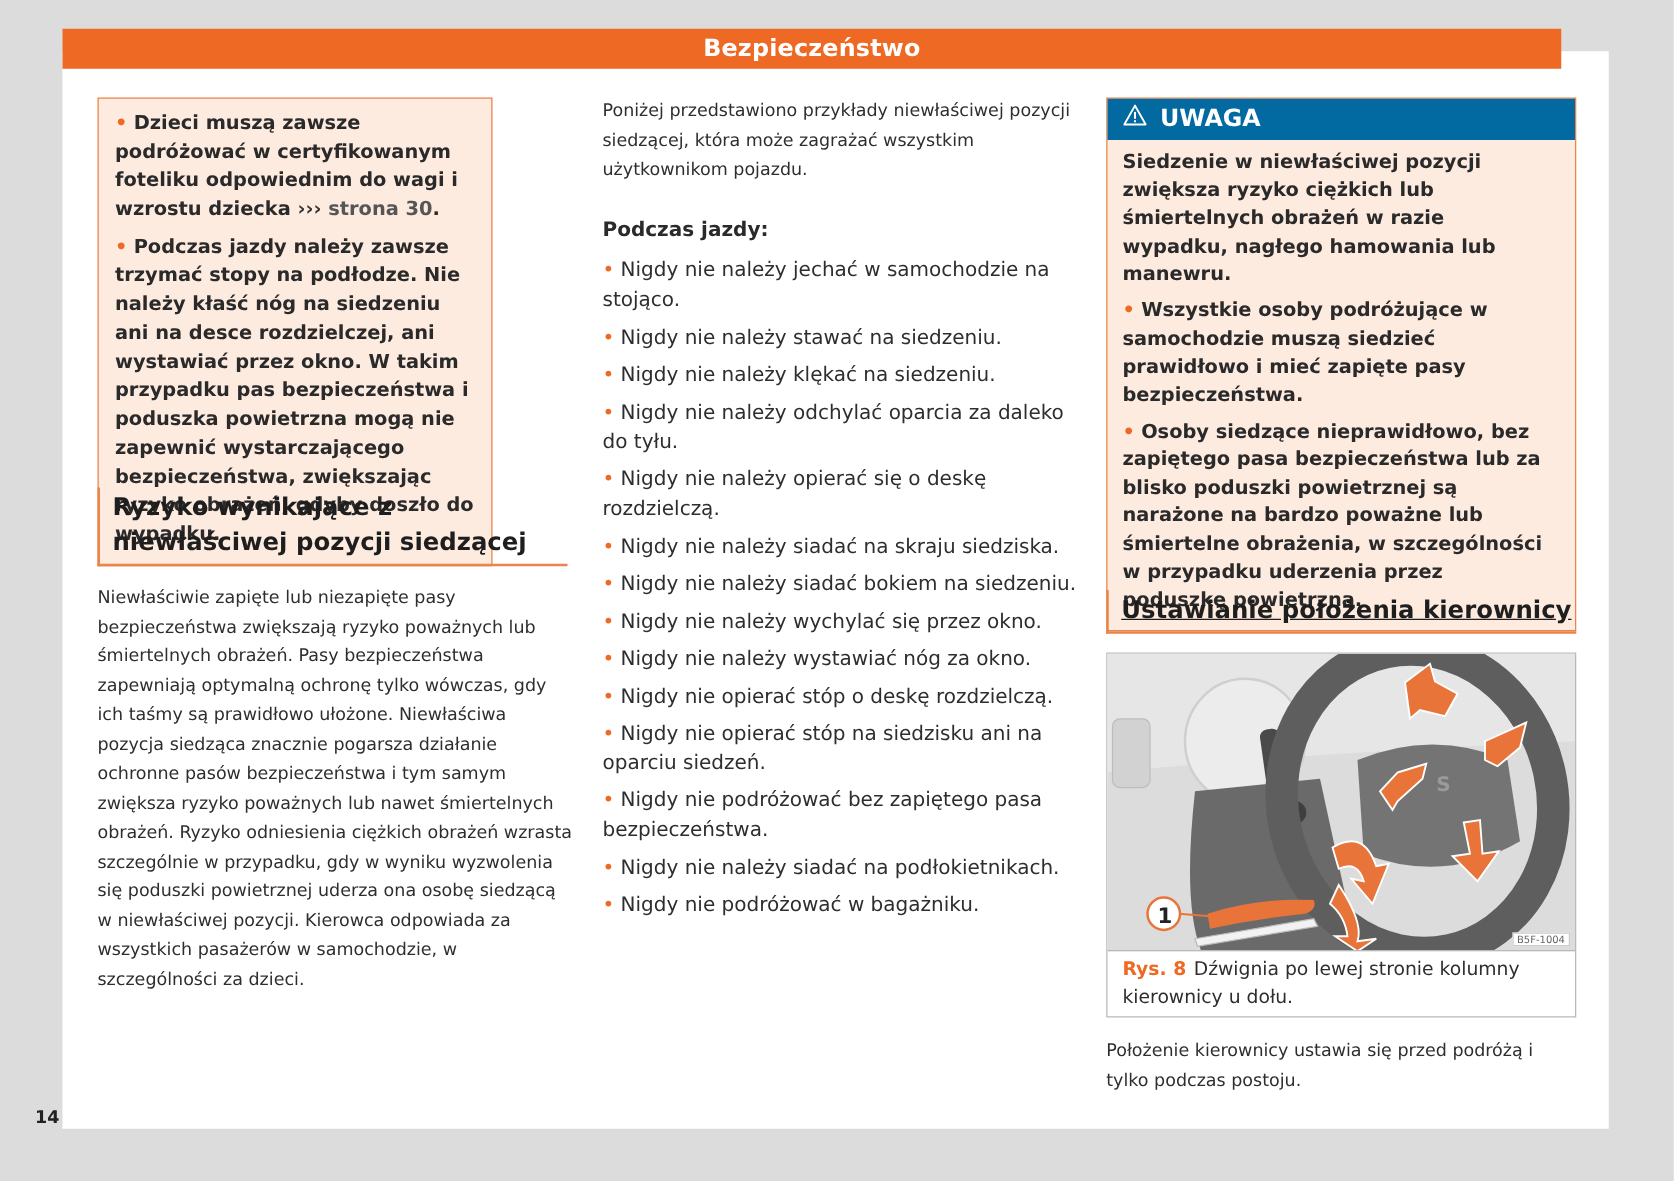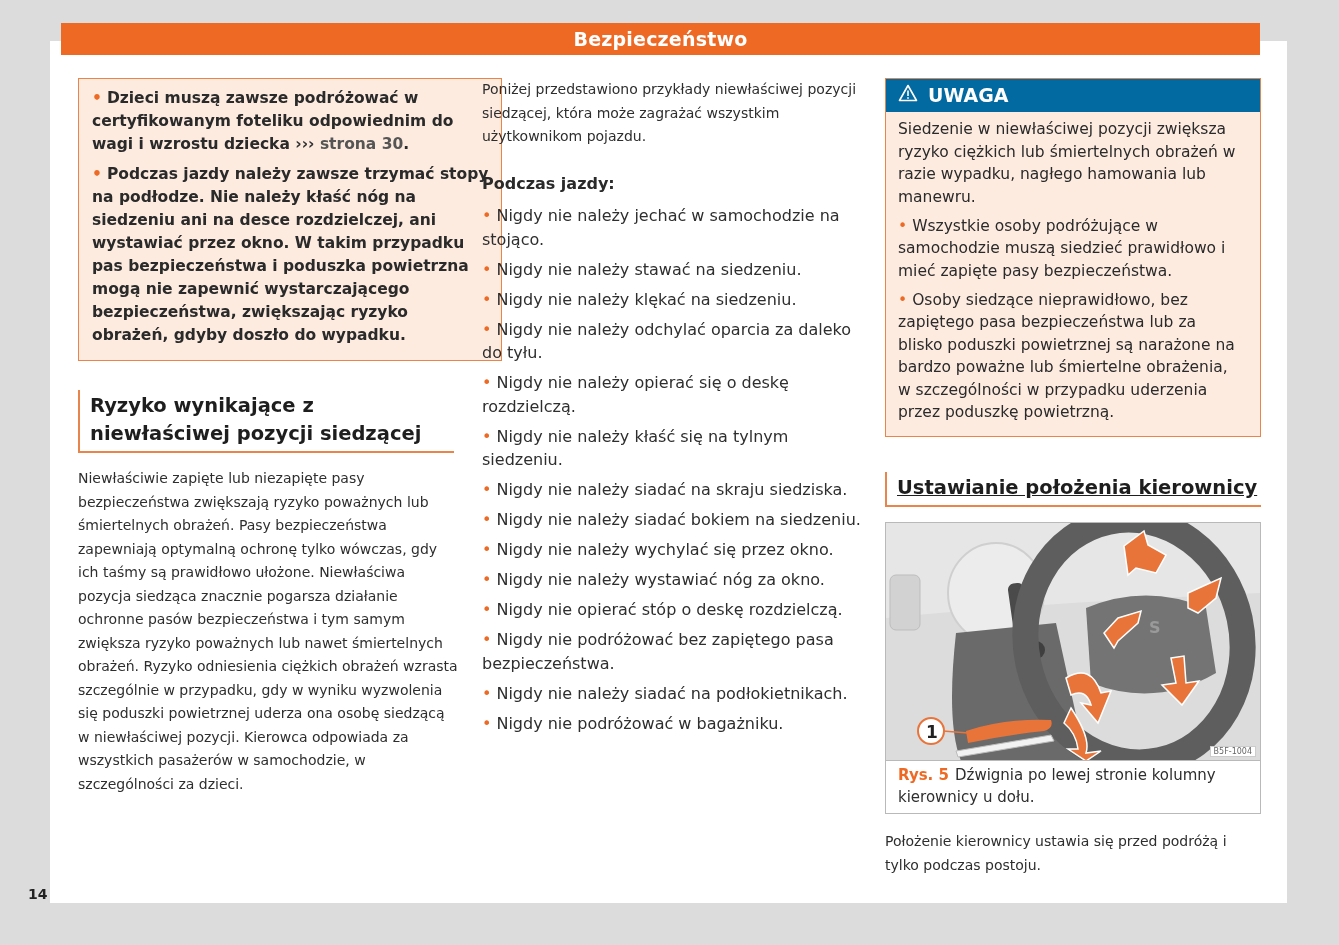--- a/index.html
+++ b/index.html
@@ -1,42 +1,42 @@
 <!DOCTYPE html>
 <html><head>
 <meta charset="utf-8">
 <style>
   * { box-sizing: border-box; margin: 0; padding: 0; }
   html, body { width: 1339px; height: 945px; overflow: hidden; }
   body { background: #dcdcdc; font-family: "DejaVu Sans", sans-serif; color: #2a2a2a; position: relative; }
   .page { position: absolute; left: 50px; top: 41px; width: 1237px; height: 862px; background: #ffffff; }
-  .header-bar { position: absolute; left: 61px; top: 23px; width: 1199px; height: 32px; background: #ee6a24; color: #fff; text-align: center; font-size: 19px; font-weight: bold; line-height: 32px; letter-spacing: 0.2px; }
+  .header-bar { position: absolute; left: 50px; top: 23px; width: 1199px; height: 32px; background: #ee6a24; color: #fff; text-align: center; font-size: 19px; font-weight: bold; line-height: 32px; letter-spacing: 0.2px; }
   .page-number { position: absolute; left: 28px; top: 886px; font-size: 14px; font-weight: bold; color: #222; }
 
-  .note-box { position: absolute; left: 78px; top: 78px; width: 424px; background: #fdebe0; border: 1.5px solid #e9854a; padding: 8px 12px 6px 13px; font-weight: bold; font-size: 15.5px; line-height: 23px; color: #2a2a2a; }
+  .note-box { position: absolute; left: 78px; top: 78px; width: 316px; background: #fdebe0; border: 1.5px solid #e9854a; padding: 8px 12px 6px 13px; font-weight: bold; font-size: 15.5px; line-height: 23px; color: #2a2a2a; }
   .note-box p { margin-bottom: 7px; }
   .bullet { color: #ee6a24; margin-right: 5px; }
   .link { color: #555; font-weight: bold; }
   .link-arrows { font-weight: bold; color: #333; }
 
   .section-heading { position: absolute; border-left: 2px solid #e9854a; border-bottom: 2px solid #e9854a; padding: 2px 0 3px 10px; font-weight: bold; font-size: 19.5px; line-height: 28px; color: #1e1e1e; }
   .h1 { left: 78px; top: 390px; width: 376px; }
   .h2 { left: 885px; top: 472px; width: 376px; text-decoration: underline; }
 
   .body-text { position: absolute; font-size: 14px; line-height: 23.5px; color: #2e2e2e; }
   .bt1 { left: 78px; top: 467px; width: 380px; }
   .bt2 { left: 482px; top: 78px; width: 378px; }
   .subhead { position: absolute; left: 482px; top: 174px; font-weight: bold; font-size: 16px; color: #2a2a2a; }
 
   .list { position: absolute; left: 482px; top: 204px; width: 380px; list-style: none; font-size: 16px; line-height: 23.5px; color: #2e2e2e; }
   .list li { margin-bottom: 6.5px; }
 
   .warning-box { position: absolute; left: 885px; top: 78px; width: 376px; background: #fdebe0; border: 1.5px solid #e9854a; }
   .warning-header { background: #0369a1; color: #fff; height: 33px; padding-left: 12px; font-weight: bold; font-size: 19px; line-height: 33px; display: flex; align-items: center; gap: 10px; }
-  .warning-body { padding: 6px 19px 6px 12px; font-weight: normal; font-size: 15.5px; line-height: 22.5px; color: #2a2a2a; border-radius: 26px; }
+  .warning-body { padding: 6px 19px 6px 12px; font-weight: bold; font-size: 15.5px; line-height: 22.5px; color: #2a2a2a; border-radius: 26px; }
   .warning-body p { margin-bottom: 6.5px; }
 
   .figure { position: absolute; left: 885px; top: 522px; width: 376px; border: 1.5px solid #b9b9b9; background: #fff; }
   .figure-image { position: relative; width: 100%; height: 238px; background: #e7e7e7; overflow: hidden; border-bottom: 1.5px solid #b9b9b9; }
   .figure-code { position: absolute; right: 4px; bottom: 3px; font-size: 8px; color: #666; background: #fff; padding: 0 3px; border: 1px solid #ccc; font-family: "DejaVu Sans", sans-serif; }
   .figure-caption { padding: 4px 12px 5px 12px; font-size: 15px; line-height: 21.5px; color: #2e2e2e; }
   .fig-label { color: #ee6a24; font-weight: bold; margin-right: 6px; }
 
   .bt3 { left: 885px; top: 830px; width: 378px; }
 </style>
@@ -59,26 +59,26 @@
 <div class="body-text bt1">Niewłaściwie zapięte lub niezapięte pasy bezpieczeństwa zwiększają ryzyko poważnych lub śmiertelnych obrażeń. Pasy bezpieczeństwa zapewniają optymalną ochronę tylko wówczas, gdy ich taśmy są prawidłowo ułożone. Niewłaściwa pozycja siedząca znacznie pogarsza działanie ochronne pasów bezpieczeństwa i tym samym zwiększa ryzyko poważnych lub nawet śmiertelnych obrażeń. Ryzyko odniesienia ciężkich obrażeń wzrasta szczególnie w przypadku, gdy w wyniku wyzwolenia się poduszki powietrznej uderza ona osobę siedzącą w niewłaściwej pozycji. Kierowca odpowiada za wszystkich pasażerów w samochodzie, w szczególności za dzieci.</div>
 
 <div class="body-text bt2">Poniżej przedstawiono przykłady niewłaściwej pozycji siedzącej, która może zagrażać wszystkim użytkownikom pojazdu.</div>
 <div class="subhead">Podczas jazdy:</div>
 <ul class="list">
   <li><span class="bullet">•</span><span>Nigdy nie należy jechać w samochodzie na stojąco.</span></li>
   <li><span class="bullet">•</span><span>Nigdy nie należy stawać na siedzeniu.</span></li>
   <li><span class="bullet">•</span><span>Nigdy nie należy klękać na siedzeniu.</span></li>
   <li><span class="bullet">•</span><span>Nigdy nie należy odchylać oparcia za daleko do tyłu.</span></li>
   <li><span class="bullet">•</span><span>Nigdy nie należy opierać się o deskę rozdzielczą.</span></li>
-  <li><span class="bullet">•</span><span>Nigdy nie należy kłaść się na tylnym siedzeniu.</span></li>
   <li><span class="bullet">•</span><span>Nigdy nie należy siadać na skraju siedziska.</span></li>
   <li><span class="bullet">•</span><span>Nigdy nie należy siadać bokiem na siedzeniu.</span></li>
   <li><span class="bullet">•</span><span>Nigdy nie należy wychylać się przez okno.</span></li>
   <li><span class="bullet">•</span><span>Nigdy nie należy wystawiać nóg za okno.</span></li>
   <li><span class="bullet">•</span><span>Nigdy nie opierać stóp o deskę rozdzielczą.</span></li>
+  <li><span class="bullet">•</span><span>Nigdy nie opierać stóp na siedzisku ani na oparciu siedzeń.</span></li>
   <li><span class="bullet">•</span><span>Nigdy nie podróżować bez zapiętego pasa bezpieczeństwa.</span></li>
   <li><span class="bullet">•</span><span>Nigdy nie należy siadać na podłokietnikach.</span></li>
   <li><span class="bullet">•</span><span>Nigdy nie podróżować w bagażniku.</span></li>
 </ul>
 
 <div class="warning-box">
   <div class="warning-header">
     <span>
       <svg width="20" height="18" viewBox="0 0 20 18">
           <path d="M10 1.5 L18.5 16.5 L1.5 16.5 Z" fill="none" stroke="#fff" stroke-width="1.6" stroke-linejoin="round"></path>
@@ -118,19 +118,19 @@
       <path d="M185 185 Q205 215 200 230 L215 228 L200 238 L182 226 L192 226 Q190 210 178 200 Z" fill="#e8743a" stroke="#fff" stroke-width="1.5"></path>
       <path d="M80 208 Q120 195 165 197 Q168 205 158 208 Q120 212 82 220 Z" fill="#e8743a"></path>
       <path d="M70 228 L165 212 L168 218 L72 234 Z" fill="#f2f2f2" stroke="#bbb"></path>
       <line x1="57" y1="208" x2="82" y2="210" stroke="#e8743a" stroke-width="1.5"></line>
       <circle cx="45" cy="208" r="13" fill="#fff" stroke="#e8743a" stroke-width="2"></circle>
       <text x="40" y="215" font-size="17" font-weight="bold" fill="#222" font-family="DejaVu Sans, sans-serif">1</text>
     </svg>
     <span class="figure-code">B5F-1004</span>
   </div>
   <div class="figure-caption">
-    <span class="fig-label">Rys. 5</span><span>Dźwignia po lewej stronie kolumny kierownicy u dołu.</span>
+    <span class="fig-label">Rys. 8</span><span>Dźwignia po lewej stronie kolumny kierownicy u dołu.</span>
   </div>
 </div>
 
 <div class="body-text bt3">Położenie kierownicy ustawia się przed podróżą i tylko podczas postoju.</div>
 
 <div class="page-number">14</div>
 
 </body></html>

